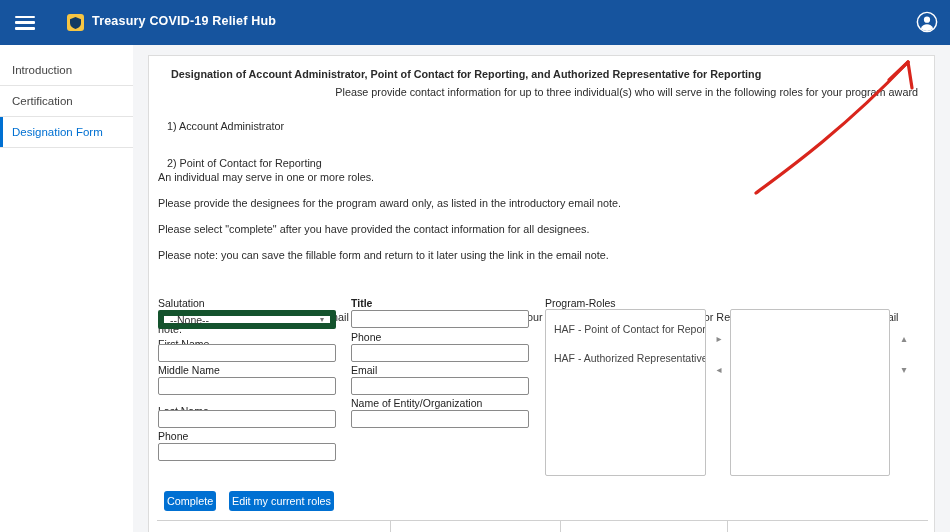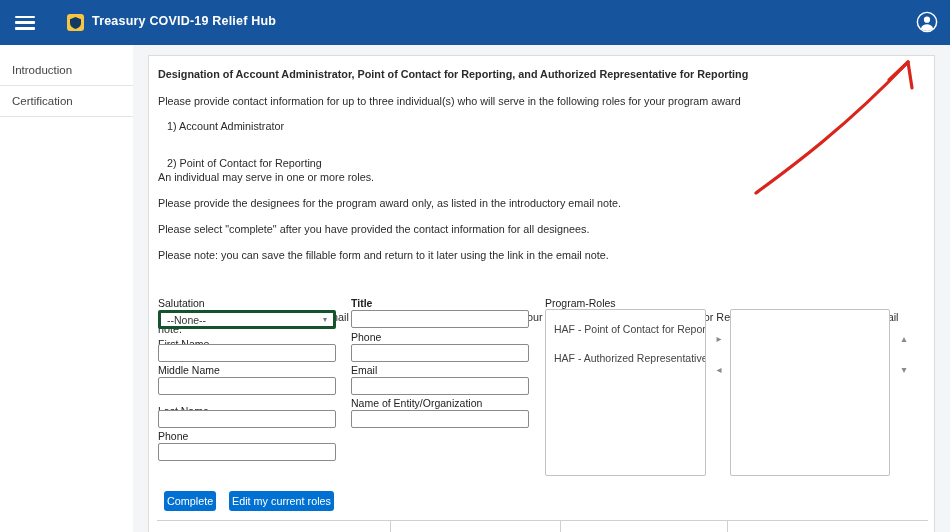--- a/index.html
+++ b/index.html
@@ -47,21 +47,21 @@
   .heading { font-weight:bold; font-size:10.8px; }
   .para { font-size:10.8px; color:#2b2b2b; }
 
   
   .f-label { font-size:10.5px; color:#222; }
   .f-input {
     width:178px; height:18px; border:1px solid #8a8a8a; background:#fff;
     font-family:"Liberation Sans", sans-serif; font-size:11px; padding:0 4px; border-radius:2px;
   }
   .f-select {
-    width:178px; height:19px; border:3px solid #14532d; background:#fff; border-radius:2px;
+    width:178px; height:19px; border:6px solid #14532d; background:#fff; border-radius:2px;
     font-size:10.5px; color:#333; display:flex; align-items:center; padding:0 6px; cursor:pointer;
     position:relative;
   }
   .f-select .caret { position:absolute; right:6px; color:#777; font-size:8px; }
 
   .listbox {
     border:1px solid #c2c2c2; background:#fff; border-radius:2px; overflow:hidden;
   }
   .listbox .opt { font-size:10.5px; color:#444; padding:9px 8px 4px 8px; cursor:pointer; white-space:nowrap; }
   .pick-arrow { color:#8a8a8a; font-size:10px; line-height:10px; cursor:pointer; text-align:center; width:14px; }
@@ -101,27 +101,28 @@
     <circle cx="12" cy="9.5" r="3.4" fill="#ffffff"></circle>
     <path d="M5.2 19.2 C6.6 15.8 9 14.5 12 14.5 C15 14.5 17.4 15.8 18.8 19.2 A10.5 10.5 0 0 1 5.2 19.2 Z" fill="#ffffff"></path>
   </svg>
 </div>
 
 <div class="page-bg"></div>
 
 <div class="sidebar">
   <div class="side-item">Introduction</div>
   <div class="side-item">Certification</div>
+  <div class="side-item active">Designation Form</div>
 </div>
 
 <div class="panel">
 
-  <div class="abs heading" style="left:9px; top:12px; width:760px;">Designation of Account Administrator, Point of Contact for Reporting, and Authorized Representative for Reporting</div>
+  <div class="abs heading" style="left:22px; top:12px; width:760px;">Designation of Account Administrator, Point of Contact for Reporting, and Authorized Representative for Reporting</div>
 
-  <div class="abs para" style="left:9px; top:39px; width:760px;">Please provide contact information for up to three individual(s) who will serve in the following roles for your program award</div>
+  <div class="abs para" style="left:9px; top:30px; width:760px;text-align:right;">Please provide contact information for up to three individual(s) who will serve in the following roles for your program award</div>
 
   <div class="abs para" style="left:18px; top:64px;">1) Account Administrator</div>
   <div class="abs para" style="left:18px; top:77px;margin-top:24px;">2) Point of Contact for Reporting</div>
 
   <div class="abs para" style="left:9px; top:115px; width:760px;">An individual may serve in one or more roles.</div>
   <div class="abs para" style="left:9px; top:141px; width:760px;">Please provide the designees for the program award only, as listed in the introductory email note.</div>
   <div class="abs para" style="left:9px; top:167px; width:760px;">Please select "complete" after you have provided the contact information for all designees.</div>
   <div class="abs para" style="left:9px; top:193px; width:760px;">Please note: you can save the fillable form and return to it later using the link in the email note.</div>
   <div class="abs para" style="left:9px; top:219px; width:760px;margin-top:36px;">Please direct any questions to the email included in the email box related to your program. Please include "POCs for Reporting" in the subject of your email note.</div>
 

